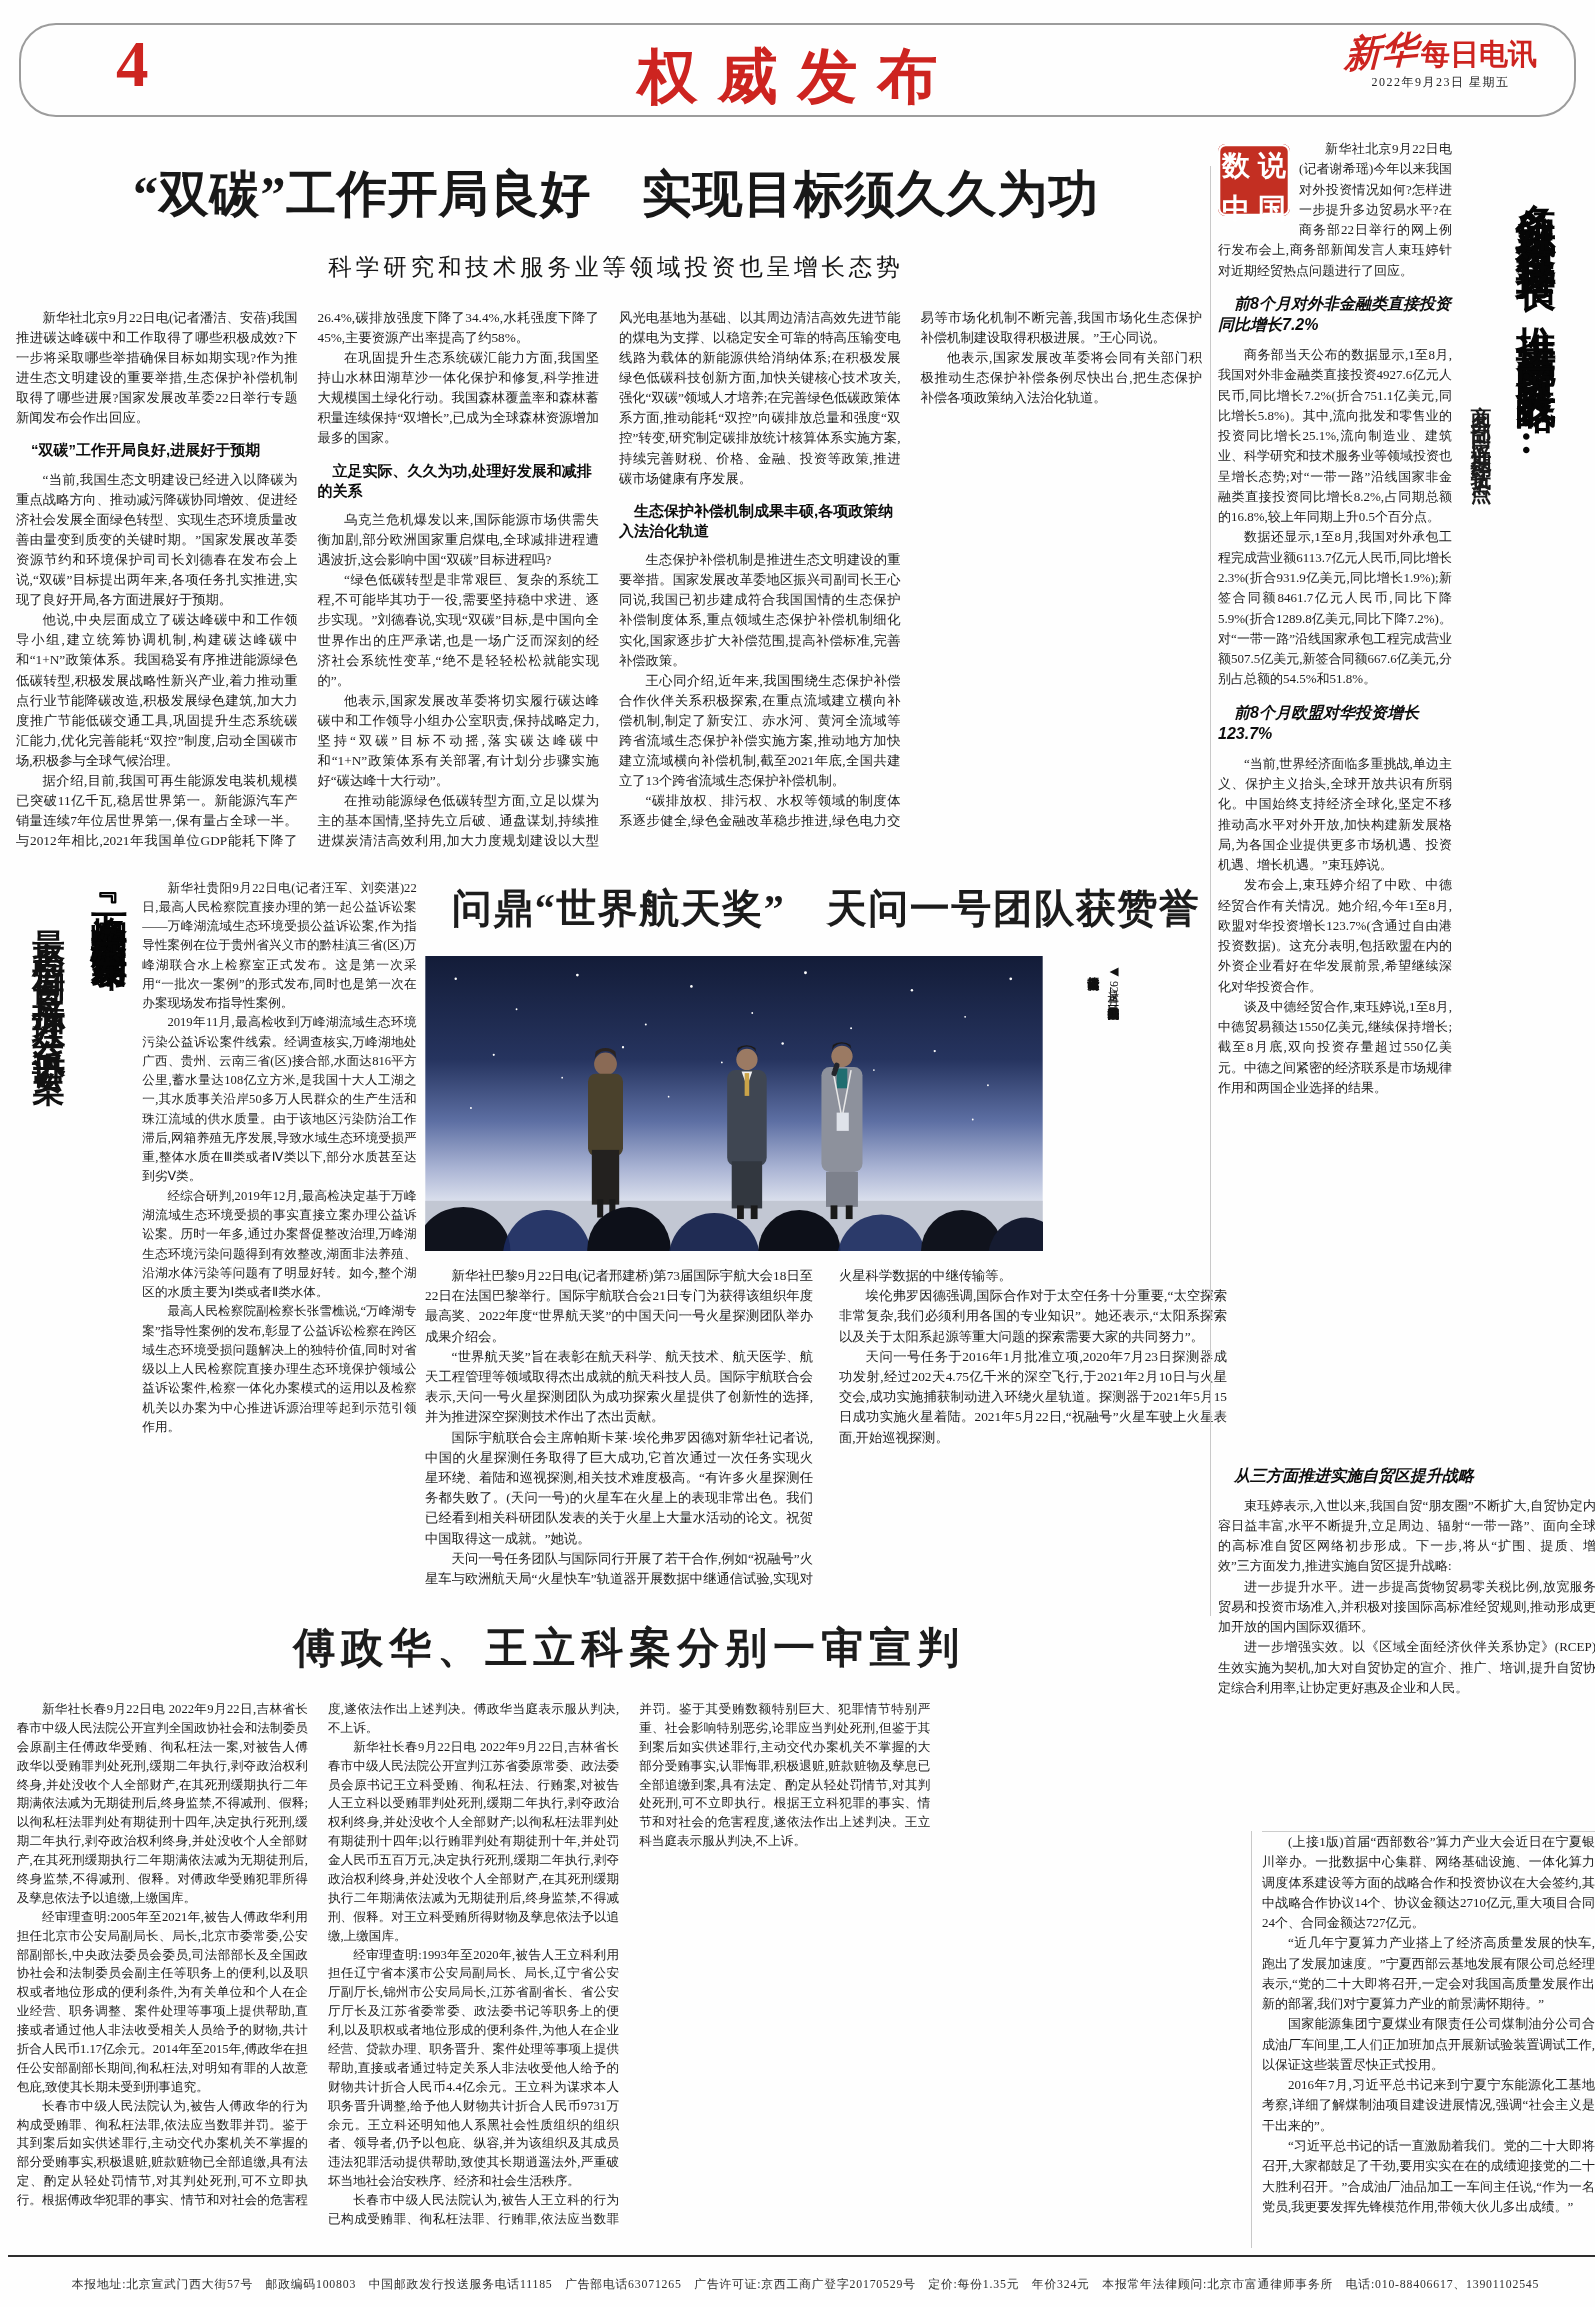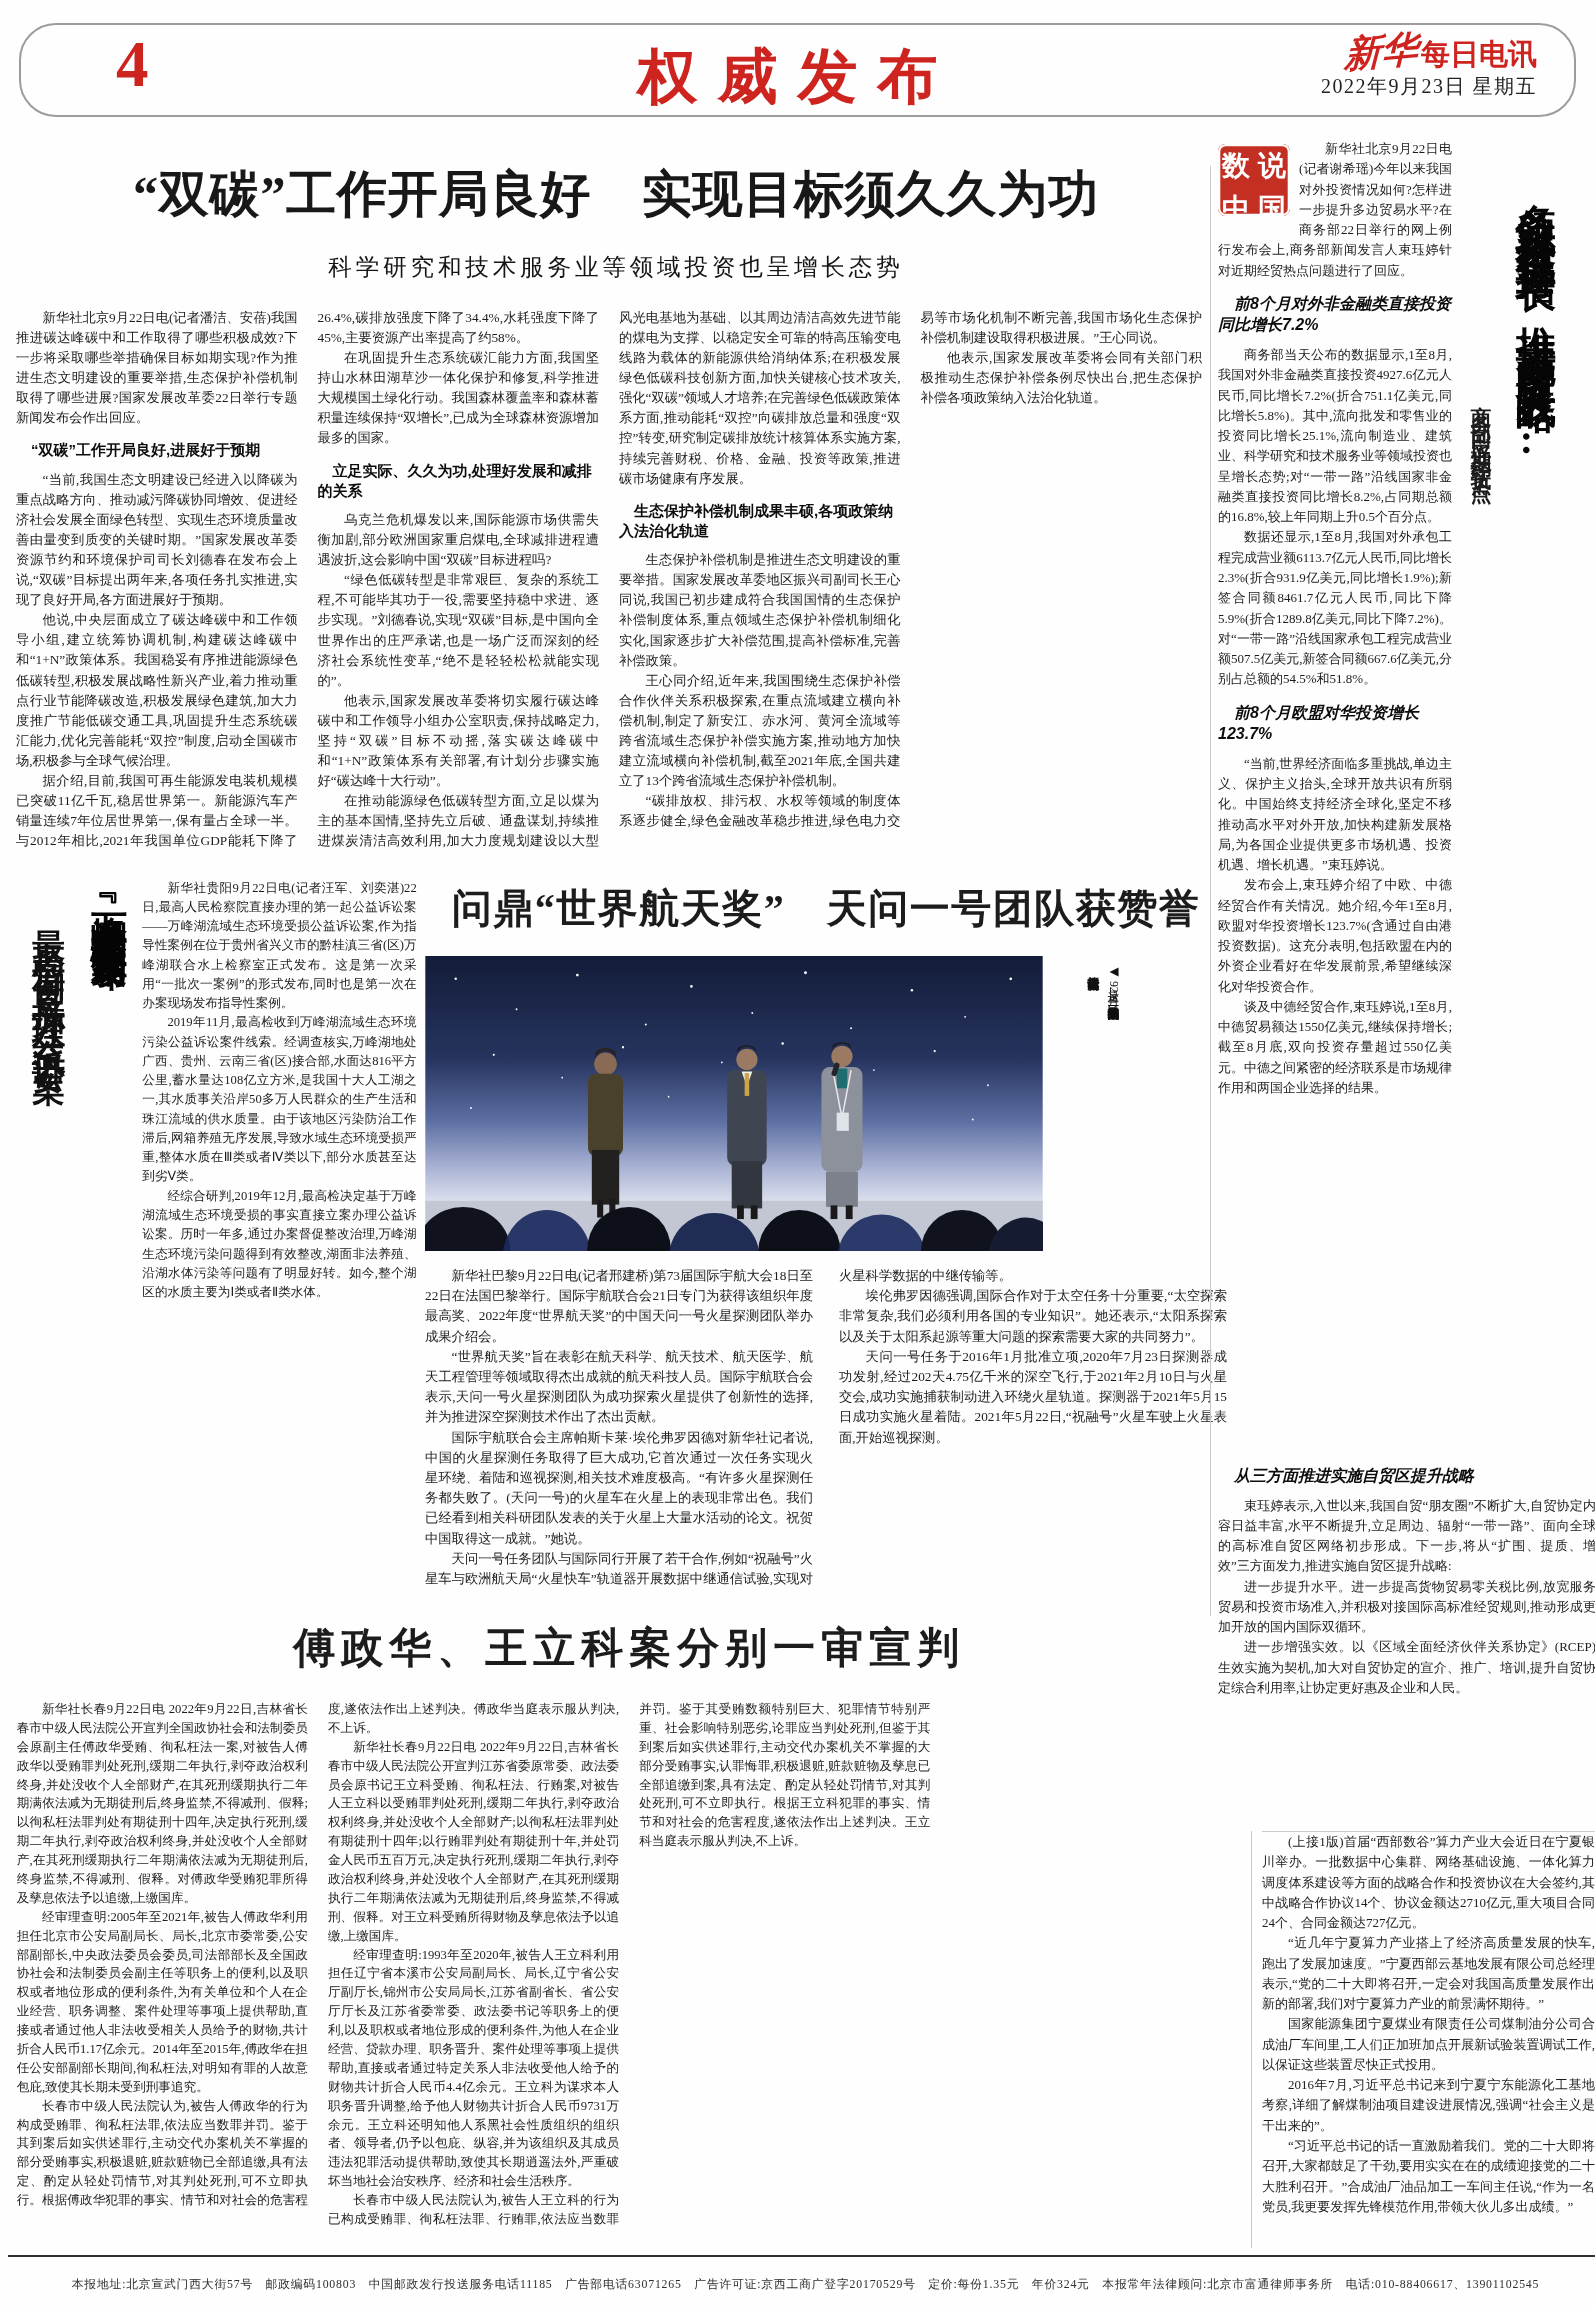--- a/index.html
+++ b/index.html
@@ -9,21 +9,21 @@
   
   .header{position:absolute;left:19px;top:23px;width:1553px;height:90px;
           border:2.3px solid #9c9c9c;border-radius:37px;}
   .page-num{position:absolute;left:95px;top:1.5px;font-size:65px;font-weight:900;color:#cd2420;}
   .section-title{position:absolute;left:0;right:0;top:12px;text-align:center;
                  font-size:60px;font-weight:900;color:#cd2420;letter-spacing:20px;}
   .masthead{position:absolute;right:37px;top:7.6px;text-align:right;color:#cd2420;line-height:1;}
   .masthead-logo{font-size:29px;font-weight:900;white-space:nowrap;}
   .masthead-script{display:inline-block;font-style:italic;font-size:37px;
                    transform:rotate(-5deg) skewX(-6deg);margin-right:3px;}
-  .masthead-date{font-size:20px;color:#222;margin-top:6px;letter-spacing:1.5px;font-weight:normal;text-align:center;}
+  .masthead-date{font-size:12px;color:#222;margin-top:6px;letter-spacing:1.5px;font-weight:normal;text-align:center;}
 
   
   p{margin:0;text-indent:2em;}
   p.sub{font-family:"Liberation Sans",sans-serif;font-weight:bold;font-size:15px;
         line-height:1.35;margin:12px 0 9px;text-indent:1em;text-align:left;color:#0d0d0d;}
 
   
   .main-headzone{position:absolute;left:23px;top:161px;width:1186px;text-align:center;}
   .main-headline{font-size:50px;font-weight:900;letter-spacing:0.8px;color:#181818;}
   .main-deck{font-size:23.6px;margin-top:23px;letter-spacing:3.8px;color:#151515;}
@@ -119,20 +119,21 @@
       <p>他表示,国家发展改革委将会同有关部门积极推动生态保护补偿条例尽快出台,把生态保护补偿各项政策纳入法治化轨道。</p>
     </div>
 
   <div class="lake">
     <div class="lake-kicker">最高检首例直接办理公益诉讼案</div>
     <div class="lake-head">『万峰湖专案』作为指导性案例发布</div>
     <div class="lake-text">
         <p>新华社贵阳9月22日电(记者汪军、刘奕湛)22日,最高人民检察院直接办理的第一起公益诉讼案——万峰湖流域生态环境受损公益诉讼案,作为指导性案例在位于贵州省兴义市的黔桂滇三省(区)万峰湖联合水上检察室正式发布。这是第一次采用“一批次一案例”的形式发布,同时也是第一次在办案现场发布指导性案例。</p>
         <p>2019年11月,最高检收到万峰湖流域生态环境污染公益诉讼案件线索。经调查核实,万峰湖地处广西、贵州、云南三省(区)接合部,水面达816平方公里,蓄水量达108亿立方米,是我国十大人工湖之一,其水质事关沿岸50多万人民群众的生产生活和珠江流域的供水质量。由于该地区污染防治工作滞后,网箱养殖无序发展,导致水域生态环境受损严重,整体水质在Ⅲ类或者Ⅳ类以下,部分水质甚至达到劣Ⅴ类。</p>
         <p>经综合研判,2019年12月,最高检决定基于万峰湖流域生态环境受损的事实直接立案办理公益诉讼案。历时一年多,通过办案督促整改治理,万峰湖生态环境污染问题得到有效整改,湖面非法养殖、沿湖水体污染等问题有了明显好转。如今,整个湖区的水质主要为Ⅰ类或者Ⅱ类水体。</p>
+        <p>最高人民检察院副检察长张雪樵说,“万峰湖专案”指导性案例的发布,彰显了公益诉讼检察在跨区域生态环境受损问题解决上的独特价值,同时对省级以上人民检察院直接办理生态环境保护领域公益诉讼案件,检察一体化办案模式的运用以及检察机关以办案为中心推进诉源治理等起到示范引领作用。</p>
       </div>
   </div>
 
   <div class="space">
     <div class="space-head">问鼎“世界航天奖”　天问一号团队获赞誉</div>
     <div class="photo-row">
       <svg width="618" height="295" viewBox="0 0 812 388">
         <defs>
           <linearGradient id="sky" x1="0" y1="0" x2="0" y2="1">
             <stop offset="0" stop-color="#131c38"></stop>

